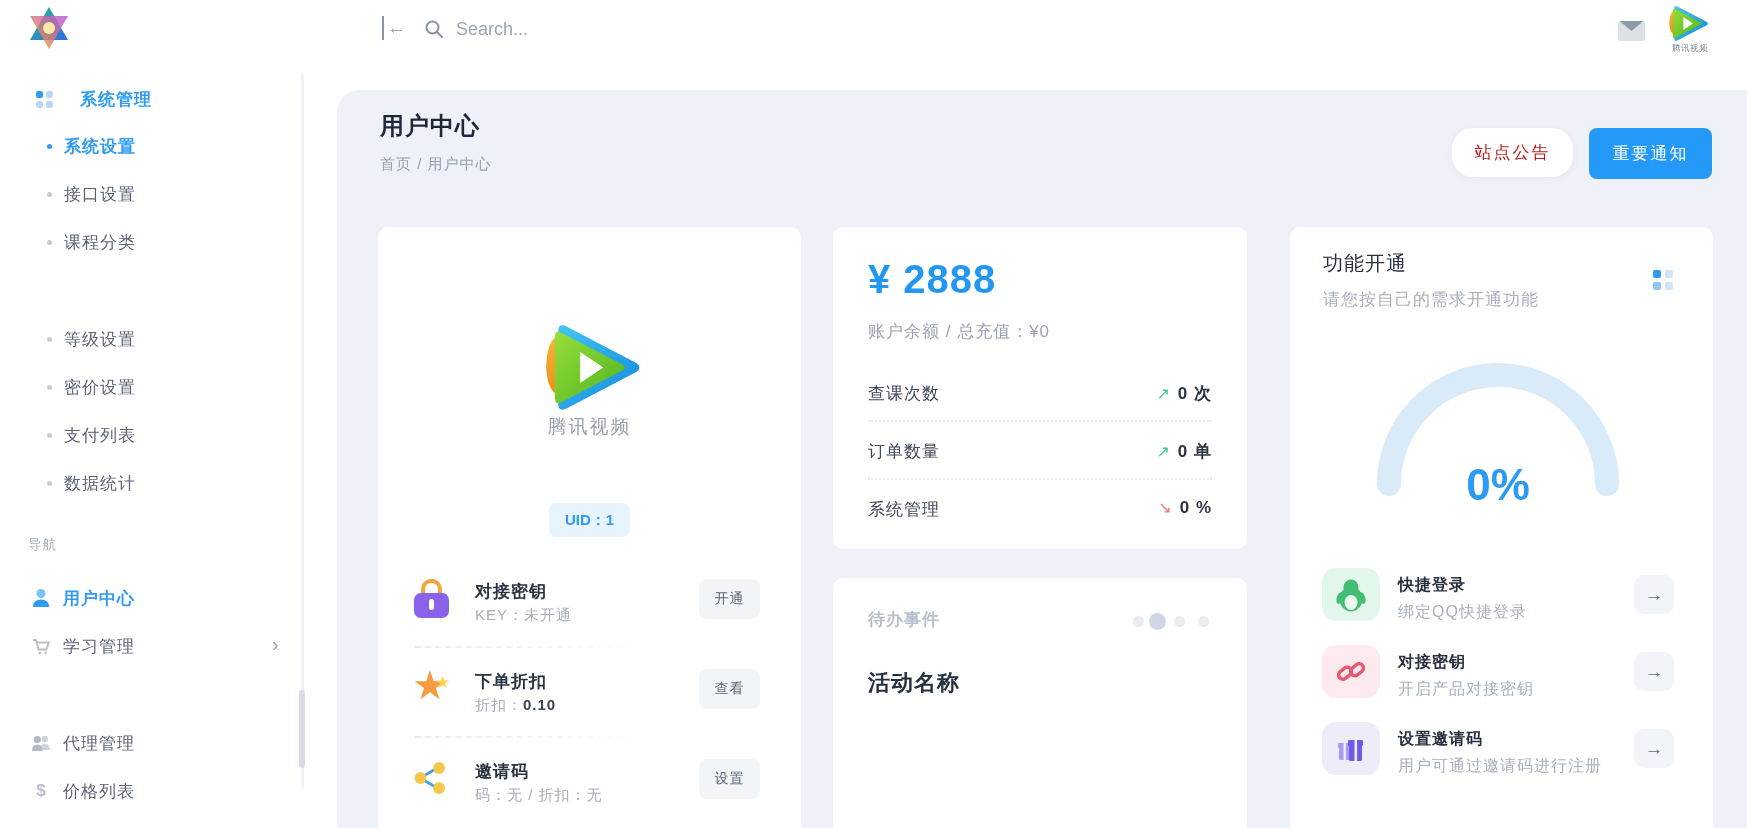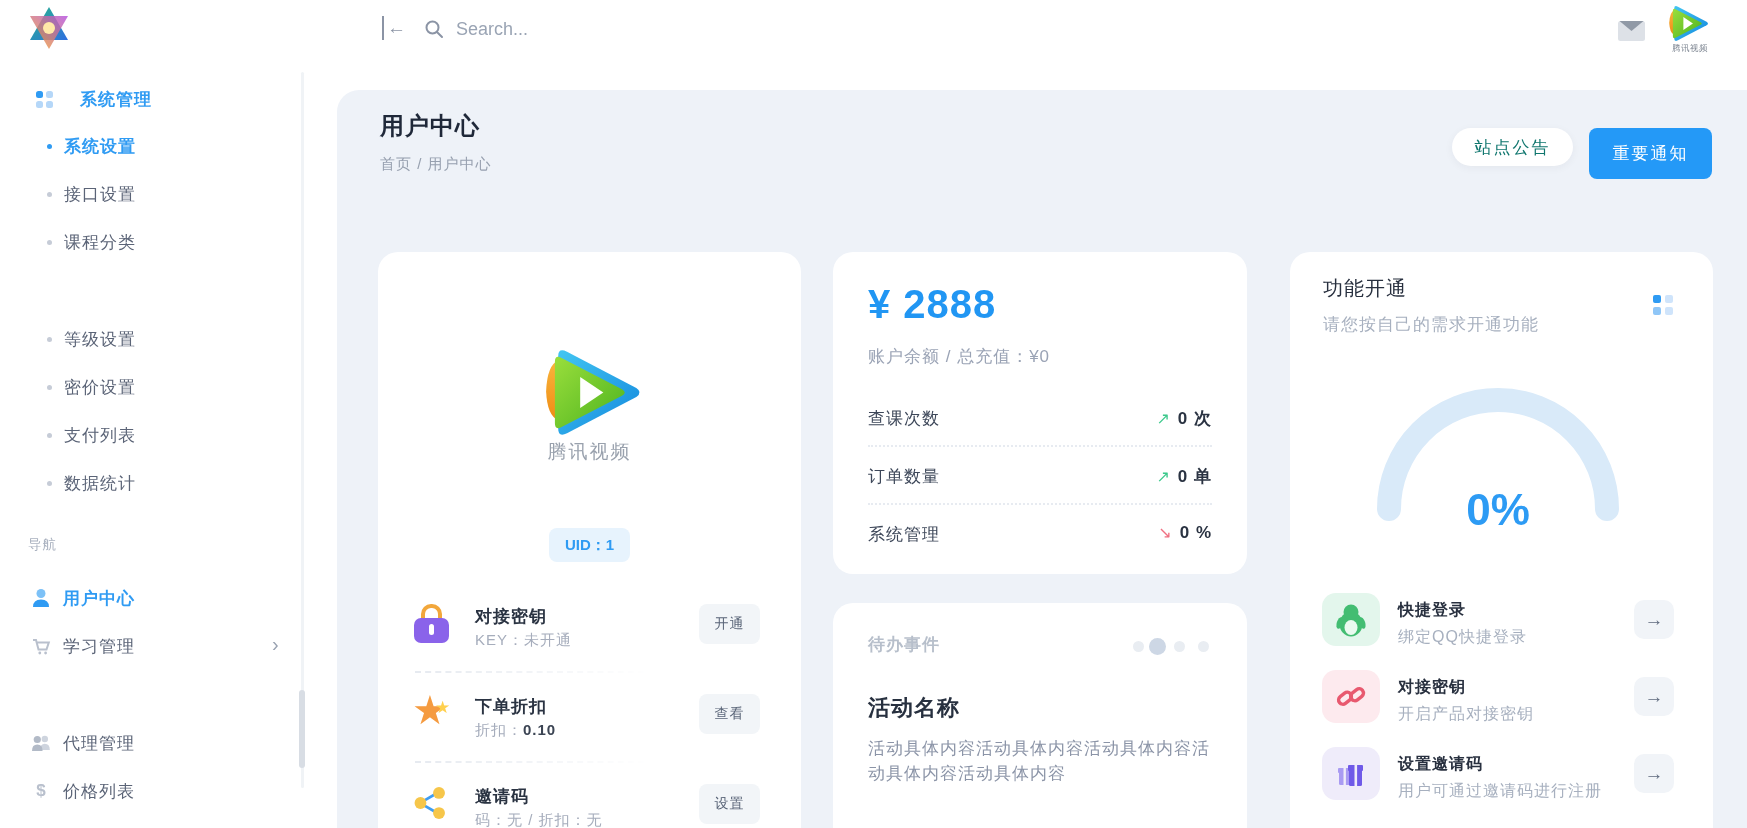--- a/index.html
+++ b/index.html
@@ -38,24 +38,24 @@
   .searchinput::placeholder { color:#9aa4b4; }
   .mail { left:1618px; top:21px; cursor:pointer; }
   .brand-top { left:1664px; top:3px; width:52px; cursor:pointer; }
   .brand-top .cap { position:absolute; left:0; top:40px; width:52px; text-align:center; font-size:8.5px; color:#7f8793; letter-spacing:.5px; }
 
   
   .main-bg { left:337px; top:90px; width:1410px; height:738px; background:#eef2f8; border-radius:22px 0 0 0; }
   .page-title { left:380px; top:110px; font-size:24px; font-weight:bold; color:#1f2839; letter-spacing:1px; }
   .breadcrumb { left:380px; top:155px; font-size:15px; color:#97a0af; letter-spacing:1px; cursor:pointer; }
   .btn { display:flex; align-items:center; justify-content:center; border-radius:8px; font-size:17px; letter-spacing:2px; cursor:pointer; }
-  .btn-sec { left:1452px; top:128px; width:121px; height:38px; background:#ffffff; color:#0f766e; box-shadow:0 2px 8px rgba(31,45,61,.05);border-radius:21px; }
+  .btn-sec { left:1452px; top:128px; width:121px; height:49px; background:#ffffff; color:#b91c1c; box-shadow:0 2px 8px rgba(31,45,61,.05);border-radius:21px; }
   .btn-pri { left:1589px; top:128px; width:123px; height:51px; background:#2499f7; color:#ffffff; }
 
-  .card { background:#ffffff; border-radius:20px;margin-top:25px; }
+  .card { background:#ffffff; border-radius:10px; }
   
   .card1 { left:378px; top:227px; width:423px; height:640px; }
   .c1-logo { left:156px; top:91px; }
   .c1-cap { left:0; top:187px; width:423px; text-align:center; font-size:19px; color:#99a1ad; letter-spacing:2px; }
   .c1-user { left:0; top:235px; width:423px; text-align:center; font-size:23px; font-weight:bold; color:#2a3342; letter-spacing:1px; }
   .uid-badge { left:171px; top:276px; width:81px; height:34px; background:#e7f3fd; border-radius:8px; color:#2f9bf3; font-size:15px; font-weight:bold; display:flex; align-items:center; justify-content:center; }
   .prow-icon { left:34px; width:42px; height:46px; }
   .prow-title { left:97px; font-size:17px; font-weight:bold; color:#2a3342; letter-spacing:1px; }
   .prow-sub { left:97px; font-size:15px; color:#a6adbc; letter-spacing:1px; }
   .prow-sub b { color:#3b4453; }
@@ -316,21 +316,20 @@
     <div class="abs stat-val" style="top:271px"><span class="down">↘</span><span>0 %</span></div>
   </section>
 
   <section class="abs card card3">
     <div class="abs todo-title">待办事件</div>
     <span class="abs cdot" style="left:300px;top:38px;width:11px;height:11px"></span>
     <span class="abs cdot big" style="left:316px;top:35px;width:17px;height:17px"></span>
     <span class="abs cdot" style="left:341px;top:38px;width:11px;height:11px"></span>
     <span class="abs cdot" style="left:365px;top:38px;width:11px;height:11px"></span>
     <div class="abs event-title">活动名称</div>
-    <div class="abs event-body">活动具体内容活动具体内容活动具体内容活动具体内容活动具体内容</div>
   </section>
 
   <section class="abs card card4">
     <div class="abs f-title">功能开通</div>
     <div class="abs f-grid">
         <i class="a"></i>
         <i></i>
         <i class="b"></i>
         <i></i>
       </div>

